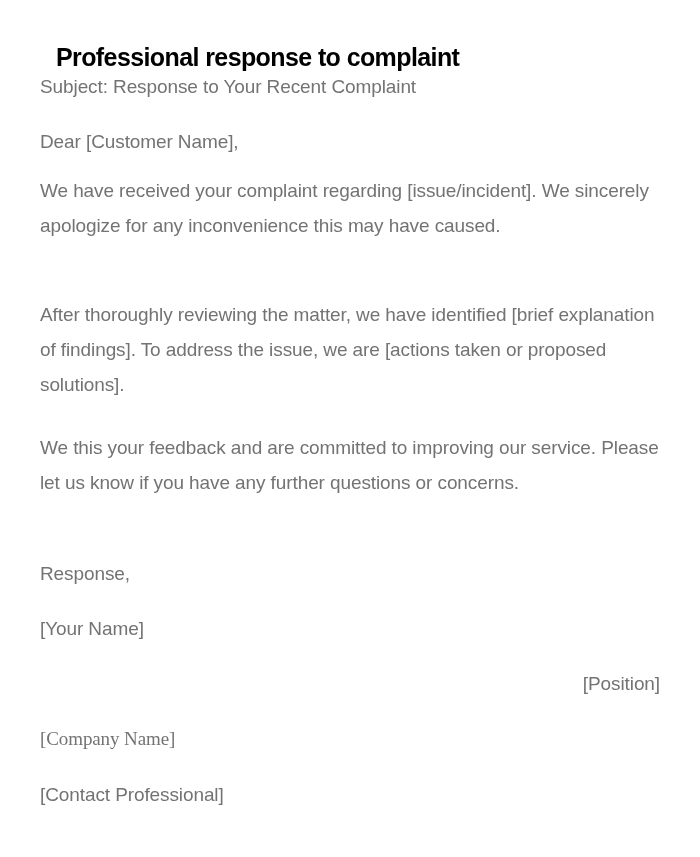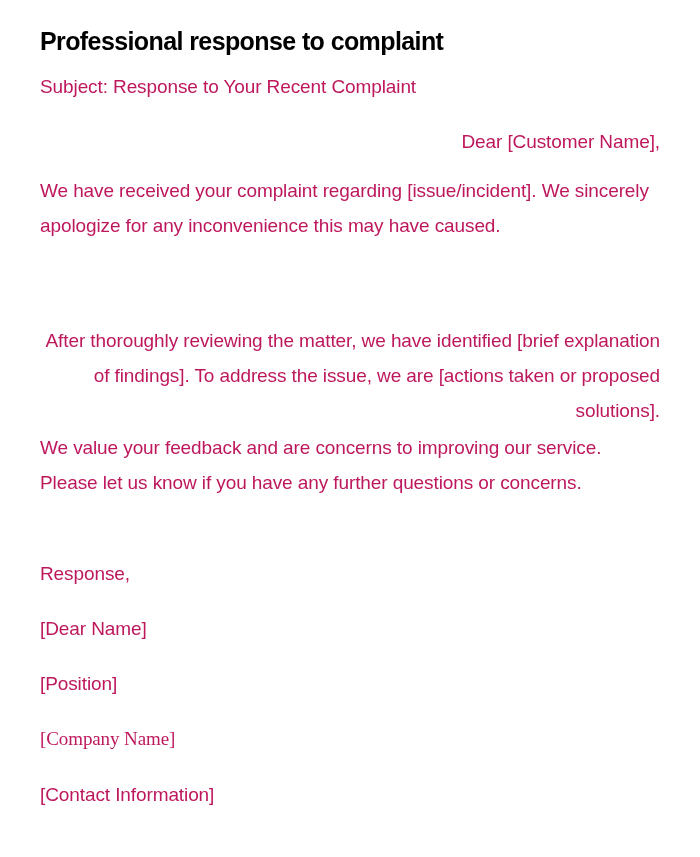--- a/index.html
+++ b/index.html
@@ -18,58 +18,58 @@
     .doc {
       position: absolute;
       left: 40px;
       top: 0;
       width: 620px;
     }
     .title {
       position: absolute;
       left: 0;
       top: 24px;
-      margin: 0;
+      margin: 16px;
       font-size: 25px;
       font-weight: bold;
       line-height: 34px;
       letter-spacing: -0.6px;
       color: #000000;
       white-space: nowrap;
     }
     .para {
       position: absolute;
       left: 0;
       margin: 0;
       font-size: 19px;
       line-height: 35.2px;
       letter-spacing: -0.1px;
-      color: #be185d;
+      color: #737373;
       width: 620px;
     }
     .nowrap { white-space: nowrap; }
   </style>
 </head>
 <body>
 
 <div class="doc">
   <h1 class="title">Professional response to complaint</h1>
 
   <p class="para nowrap" style="top:69px;">Subject: Response to Your Recent Complaint</p>
 
-  <p class="para nowrap" style="top:124px;text-align:right;">Dear [Customer Name],</p>
+  <p class="para nowrap" style="top:124px;">Dear [Customer Name],</p>
 
   <p class="para" style="top:173px;">We have received your complaint regarding [issue/incident]. We sincerely apologize for any inconvenience this may have caused.</p>
 
-  <p class="para" style="top:323px;text-align:right;">After thoroughly reviewing the matter, we have identified [brief explanation of findings]. To address the issue, we are [actions taken or proposed solutions].</p>
+  <p class="para" style="top:297px;">After thoroughly reviewing the matter, we have identified [brief explanation of findings]. To address the issue, we are [actions taken or proposed solutions].</p>
 
-  <p class="para" style="top:430px;">We value your feedback and are concerns to improving our service. Please let us know if you have any further questions or concerns.</p>
+  <p class="para" style="top:430px;">We this your feedback and are committed to improving our service. Please let us know if you have any further questions or concerns.</p>
 
   <p class="para nowrap" style="top:556px;">Response,</p>
 
-  <p class="para nowrap" style="top:611px;">[Dear Name]</p>
+  <p class="para nowrap" style="top:611px;">[Your Name]</p>
 
-  <p class="para nowrap" style="top:666px;">[Position]</p>
+  <p class="para nowrap" style="top:666px;text-align:right;">[Position]</p>
 
   <p class="para nowrap" style="top:721px;font-family:Liberation Serif, serif;">[Company Name]</p>
 
-  <p class="para nowrap" style="top:777px;">[Contact Information]</p>
+  <p class="para nowrap" style="top:777px;">[Contact Professional]</p>
 </div>
 
 </body></html>

